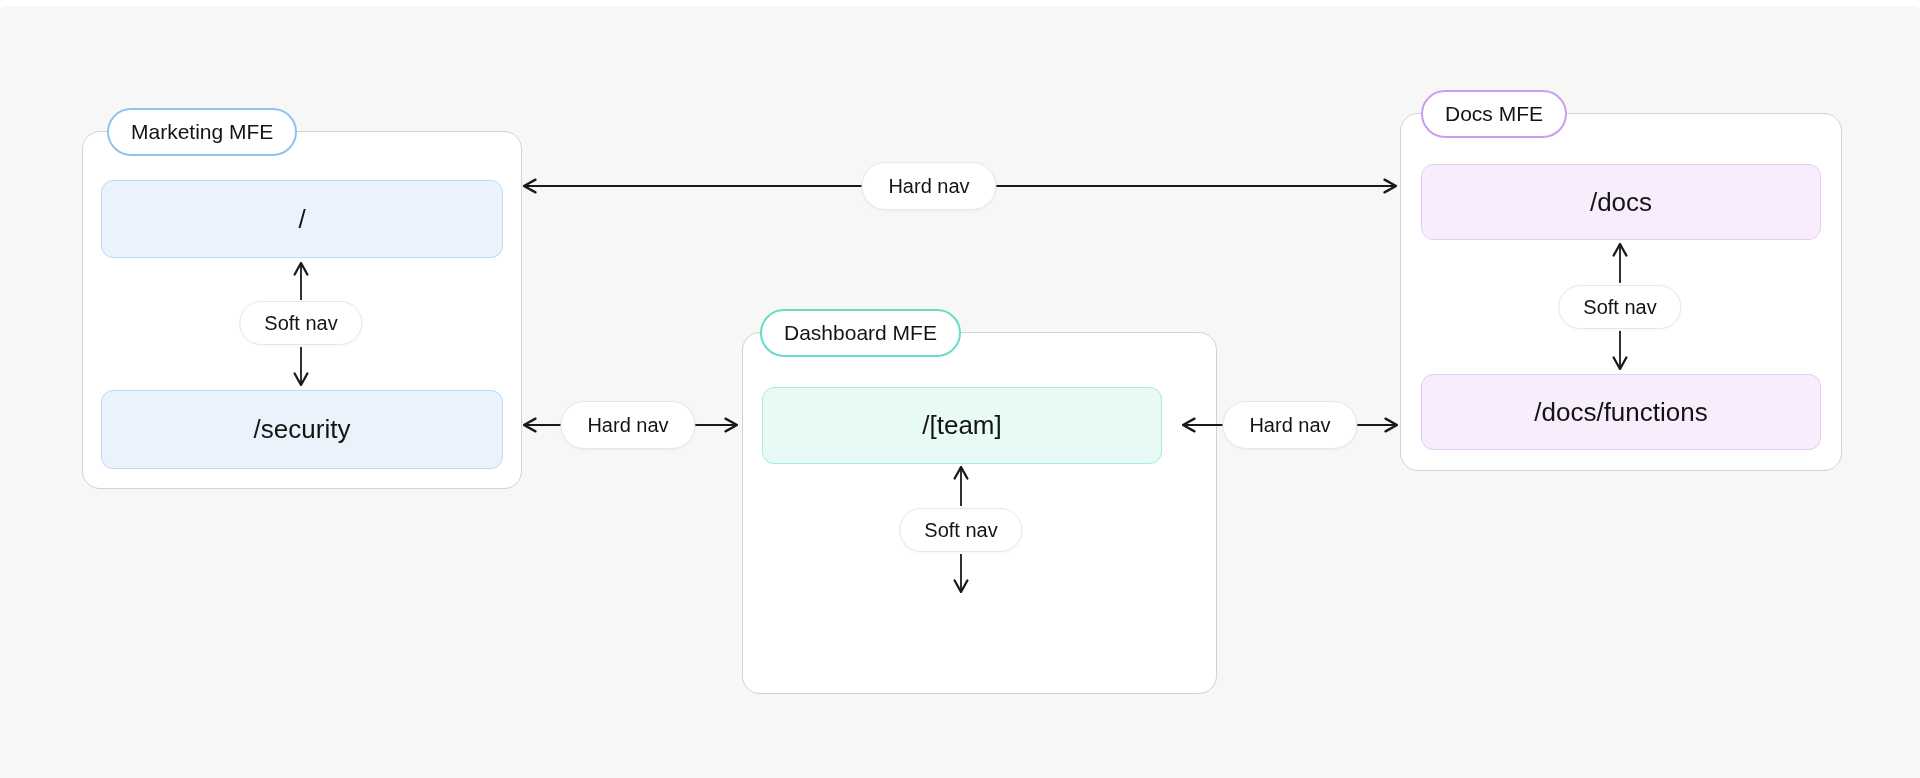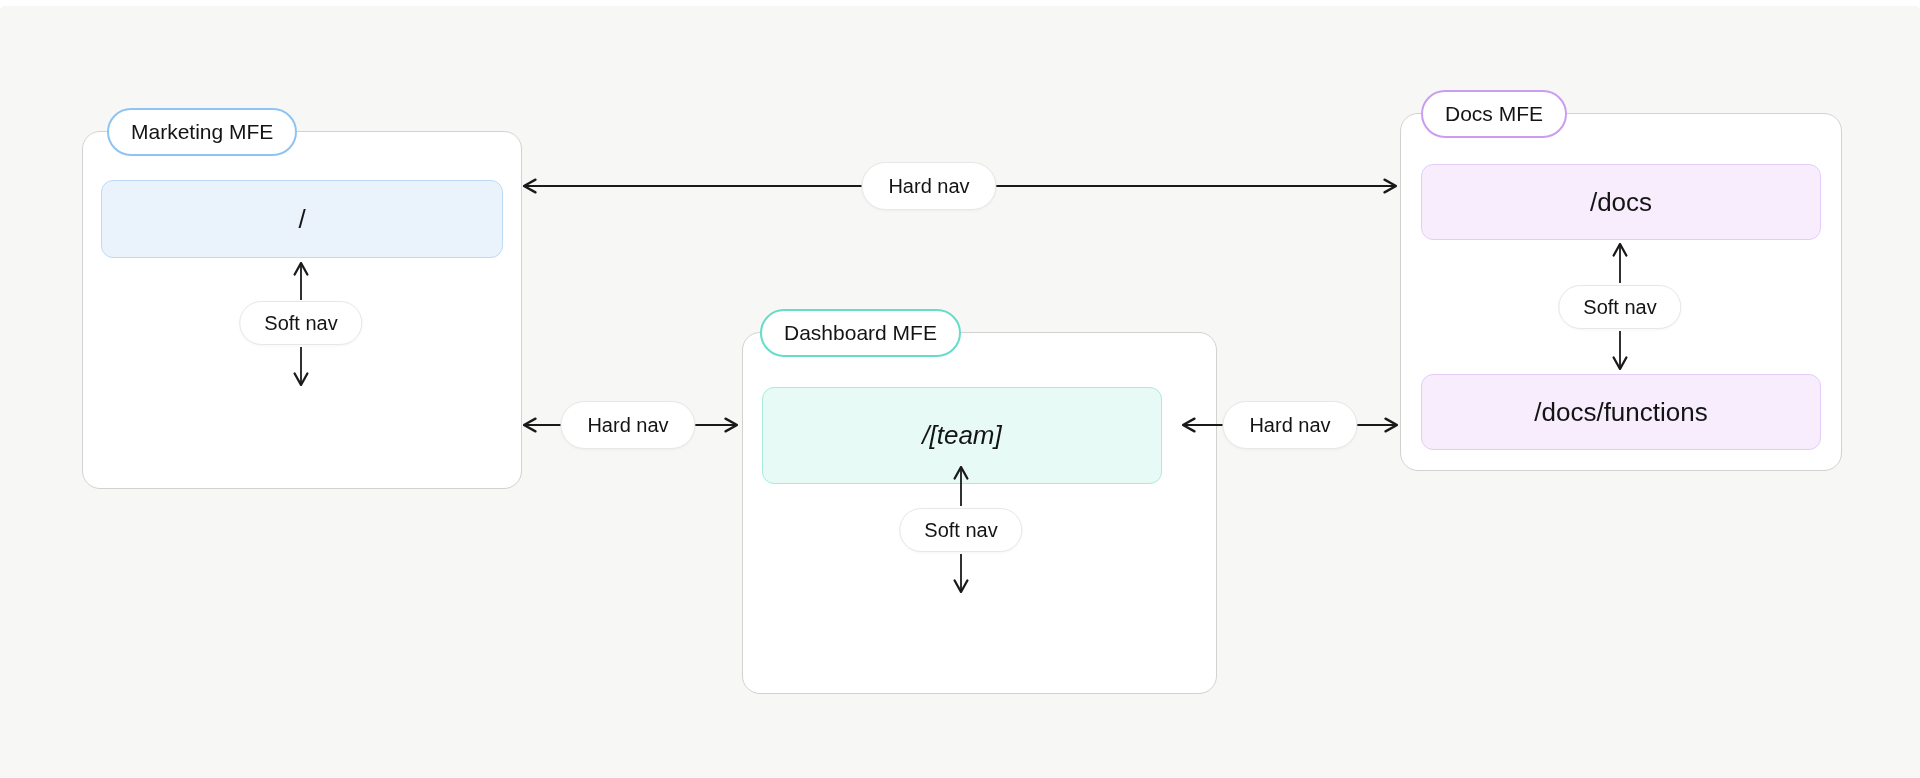--- a/index.html
+++ b/index.html
@@ -98,25 +98,26 @@
       <line x1="961" y1="548" x2="961" y2="586" marker-end="url(#ah)"></line>
 
       <line x1="1620" y1="277" x2="1620" y2="238" marker-end="url(#ah)"></line>
       <line x1="1620" y1="325" x2="1620" y2="363" marker-end="url(#ah)"></line>
     </g>
   </svg>
 
   <section class="mfe" style="left: 82px; top: 125px; width: 438px; height: 356px; --accent: #8ec4f4; --route-bg: #eaf3fc; --route-border: #bcdaf8;">
     <div class="badge" style="left:24px; top:-24px;">Marketing MFE</div>
     <div class="route" style="left:18px; top:48px; width:402px; height:78px;">/</div>
+    <div class="route" style="left:18px; top:258px; width:402px; height:79px;">/security</div>
   </section>
 
   <section class="mfe" style="left: 742px; top: 326px; width: 438px; height: 360px; padding-left: 35px; --accent: #66dcc9; --route-bg: #e7faf5; --route-border: #a8ecdc;">
     <div class="badge" style="left:17px; top:-24px;">Dashboard MFE</div>
-    <div class="route" style="left:19px; top:54px; width:400px; height:97px;font-style:italic;">/[team]</div>
+    <div class="route" style="left:19px; top:54px; width:400px; height:77px;">/[team]</div>
   </section>
 
   <section class="mfe" style="left: 1400px; top: 107px; width: 440px; height: 356px; --accent: #cb9df2; --route-bg: #f7edfc; --route-border: #e6cbf7;">
     <div class="badge" style="left:20px; top:-24px;">Docs MFE</div>
     <div class="route" style="left:20px; top:50px; width:400px; height:76px;">/docs</div>
     <div class="route" style="left:20px; top:260px; width:400px; height:76px;">/docs/functions</div>
   </section>
 
   <div class="pill soft" style="left:301px; top:317px;">Soft nav</div>
   <div class="pill soft" style="left:961px; top:524px;">Soft nav</div>

